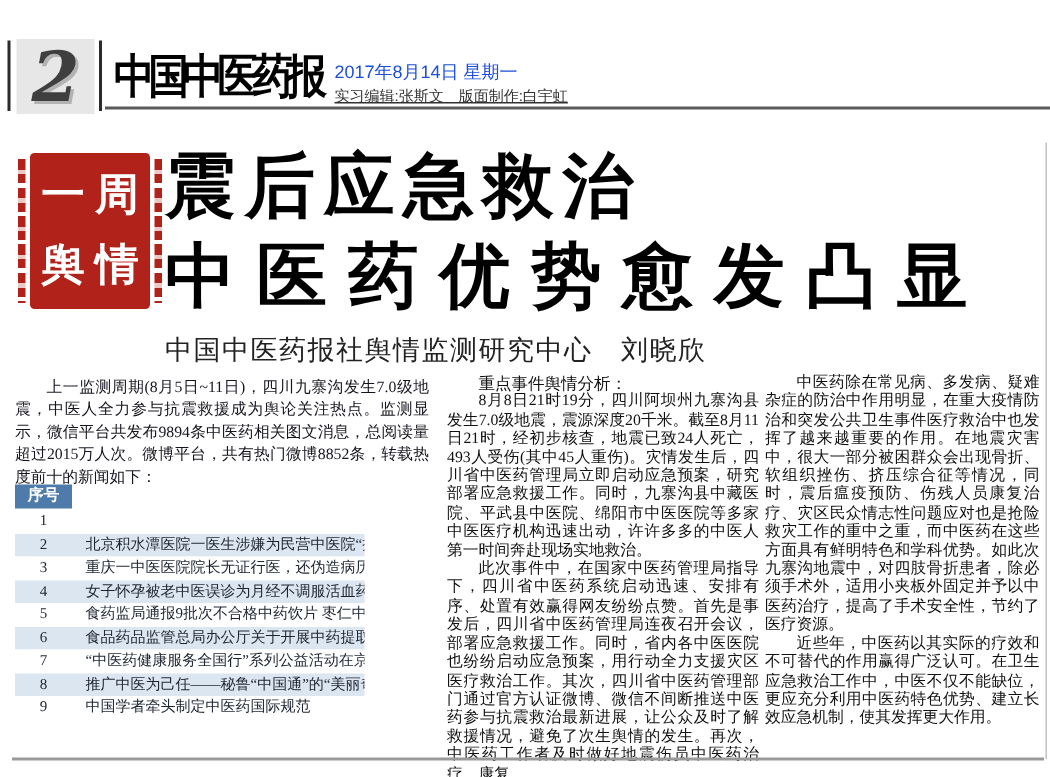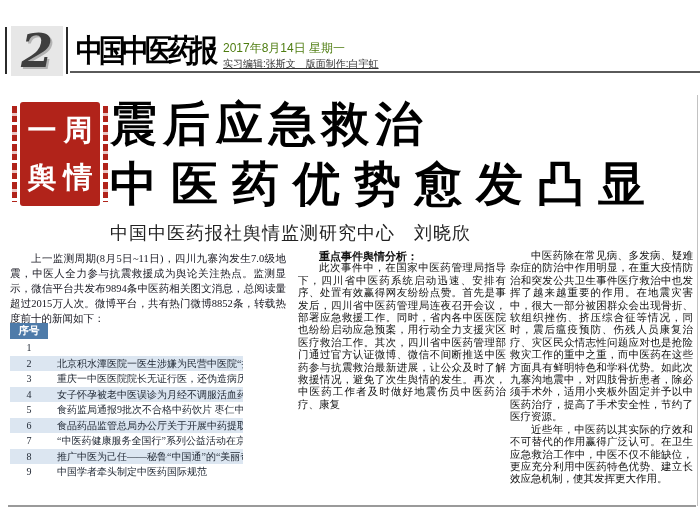--- a/index.html
+++ b/index.html
@@ -8,21 +8,21 @@
 
   
   .mh-bar{position:absolute;top:27px;width:2px;height:47px;background:#2b2b2b;}
   .mh-bar.left{left:5px;} .mh-bar.right{left:66px;}
   .mh-numbox{position:absolute;left:11px;top:26px;width:52px;height:50px;background:#e7e7e7;
              display:flex;align-items:center;justify-content:center;}
   .mh-num{font-family:"DejaVu Serif",serif;font-style:italic;font-weight:bold;font-size:46px;
           color:#3f3f3f;text-shadow:2px 2px 0 #b3b3b3;line-height:1;}
   .mh-name{position:absolute;left:76px;top:30px;font-weight:bold;font-size:27px;letter-spacing:-4px;
            color:#000;transform:scaleY(1.15);transform-origin:top left;white-space:nowrap;}
-  .mh-date{position:absolute;left:223px;top:40px;font-size:12px;color:#4d7c0f;
+  .mh-date{position:absolute;left:223px;top:40px;font-size:12px;color:#1d4ed8;
            font-family:"Liberation Sans",sans-serif;white-space:nowrap;}
   .mh-staff{position:absolute;left:223px;top:57px;font-size:10px;color:#333;
             font-family:"Liberation Sans",sans-serif;white-space:nowrap;text-decoration:underline;}
   .mh-rule{position:absolute;left:70px;right:0;top:71px;height:2px;background:#5a5a5a;}
 
   
   .seal{position:absolute;left:12px;top:102px;width:96px;height:104px;}
   .seal-core{position:absolute;left:8px;right:8px;top:0;bottom:0;background:#b1231a;
              display:grid;grid-template-columns:1fr 1fr;grid-template-rows:1fr 1fr;
              align-items:center;justify-items:center;padding:5px 4px;box-sizing:border-box;
@@ -51,21 +51,21 @@
   .t-row:nth-child(odd){background:#dce6f1;}
   .t-row:nth-child(even){background:#ffffff;}
   .t-row .no{width:38px;text-align:center;flex:none;}
   .t-row .title{flex:1;padding-left:9px;white-space:nowrap;overflow:hidden;}
 
   
   .col{position:absolute;top:250px;font-size:10.5px;line-height:12.4px;text-align:justify;color:#101010;}
   .col2{left:298px;width:208px;} .col3{left:510px;width:183px;}
   .col p{margin:0;text-indent:21px;}
   .col p.noindent{text-indent:0;}
-  .a-head{font-weight:bold;font-size:11px;text-indent:28px;margin:0 0 1px 0;}
+  .a-head{font-weight:normal;font-size:11px;text-indent:28px;margin:0 0 1px 0;}
 
   
   .bottom-rule{position:absolute;left:8px;right:4px;top:505px;height:2px;background:#9a9a9a;}
   .right-rule{position:absolute;left:697px;top:95px;height:411px;width:1px;background:#c2c2c2;}
 </style>
 </head>
 <body>
 
 <div id="page">
 
@@ -136,20 +136,21 @@
       <span class="title">推广中医为己任——秘鲁“中国通”的“美丽奇遇”</span>
     </div>
     <div class="t-row">
       <span class="no">9</span>
       <span class="title">中国学者牵头制定中医药国际规范</span>
     </div>
   </div>
 
   <div class="col col2">
     <p class="a-head">重点事件舆情分析：</p>
+    <p>8月8日21时19分，四川阿坝州九寨沟县发生7.0级地震，震源深度20千米。截至8月11日21时，经初步核查，地震已致24人死亡，493人受伤(其中45人重伤)。灾情发生后，四川省中医药管理局立即启动应急预案，研究部署应急救援工作。同时，九寨沟县中藏医院、平武县中医院、绵阳市中医医院等多家中医医疗机构迅速出动，许许多多的中医人第一时间奔赴现场实地救治。</p>
     <p>此次事件中，在国家中医药管理局指导下，四川省中医药系统启动迅速、安排有序、处置有效赢得网友纷纷点赞。首先是事发后，四川省中医药管理局连夜召开会议，部署应急救援工作。同时，省内各中医医院也纷纷启动应急预案，用行动全力支援灾区医疗救治工作。其次，四川省中医药管理部门通过官方认证微博、微信不间断推送中医药参与抗震救治最新进展，让公众及时了解救援情况，避免了次生舆情的发生。再次，中医药工作者及时做好地震伤员中医药治疗、康复</p>
   </div>
 
   <div class="col col3">
     <p>中医药除在常见病、多发病、疑难杂症的防治中作用明显，在重大疫情防治和突发公共卫生事件医疗救治中也发挥了越来越重要的作用。在地震灾害中，很大一部分被困群众会出现骨折、软组织挫伤、挤压综合征等情况，同时，震后瘟疫预防、伤残人员康复治疗、灾区民众情志性问题应对也是抢险救灾工作的重中之重，而中医药在这些方面具有鲜明特色和学科优势。如此次九寨沟地震中，对四肢骨折患者，除必须手术外，适用小夹板外固定并予以中医药治疗，提高了手术安全性，节约了医疗资源。</p>
     <p>近些年，中医药以其实际的疗效和不可替代的作用赢得广泛认可。在卫生应急救治工作中，中医不仅不能缺位，更应充分利用中医药特色优势、建立长效应急机制，使其发挥更大作用。</p>
   </div>
 
   <div class="bottom-rule"></div>
   <div class="right-rule"></div>

